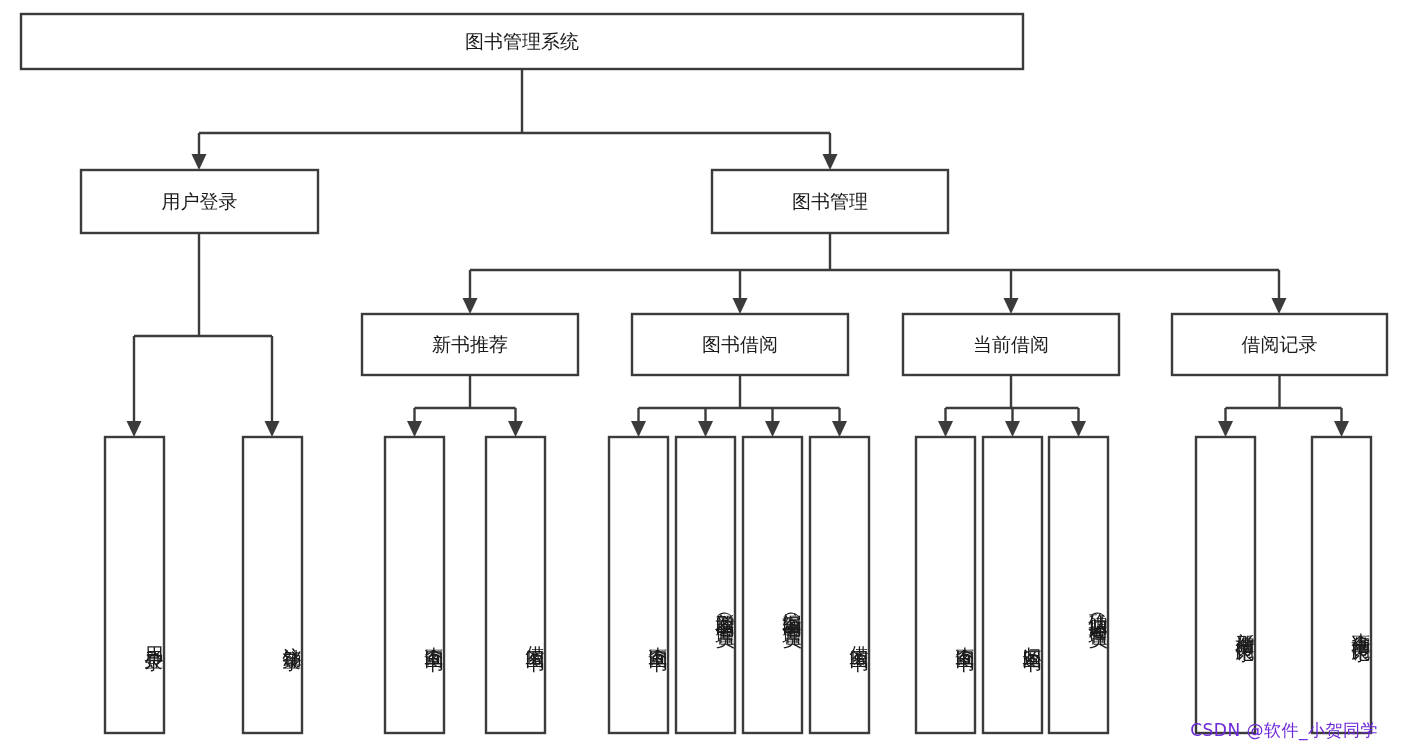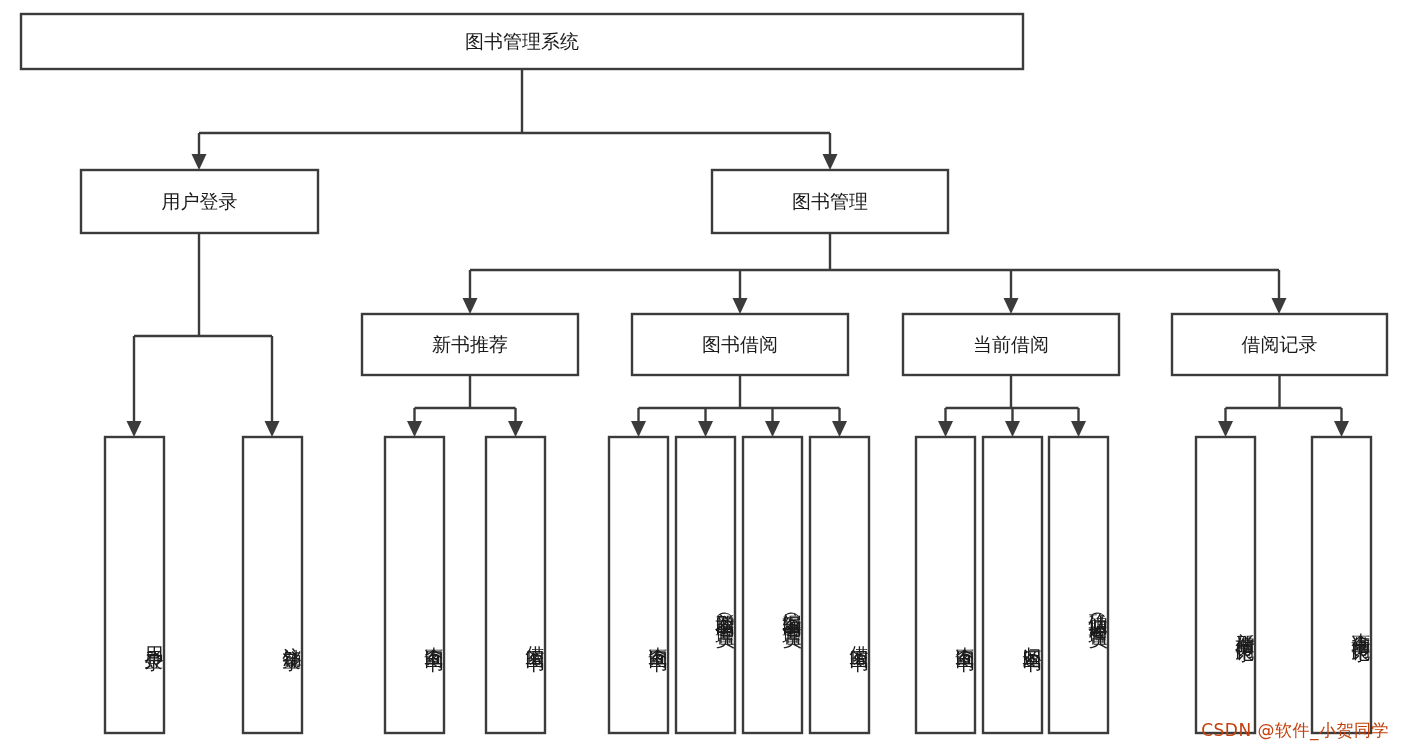--- a/index.html
+++ b/index.html
@@ -65,25 +65,25 @@
     justify-content: center;
     text-align: center;
     pointer-events: none;
   }
   .leaf-hit {
     position: absolute;
     background: transparent;
   }
   #watermark {
     position: absolute;
-    right: 16px;
+    right: 27px;
     bottom: 5px;
     font-family: "DejaVu Sans", "Liberation Sans", sans-serif;
     font-size: 17px;
-    color: #c2410c;
+    color: #6d28d9;
     letter-spacing: 0.5px;
     white-space: nowrap;
   }
 </style>
 </head>
 <body>
 
 <div id="diagram-root">
   <svg class="diagram-canvas" id="diagram-svg" viewBox="0 0 1405 747">
       <line x1="522" y1="69" x2="522" y2="133" class="connector"></line>

